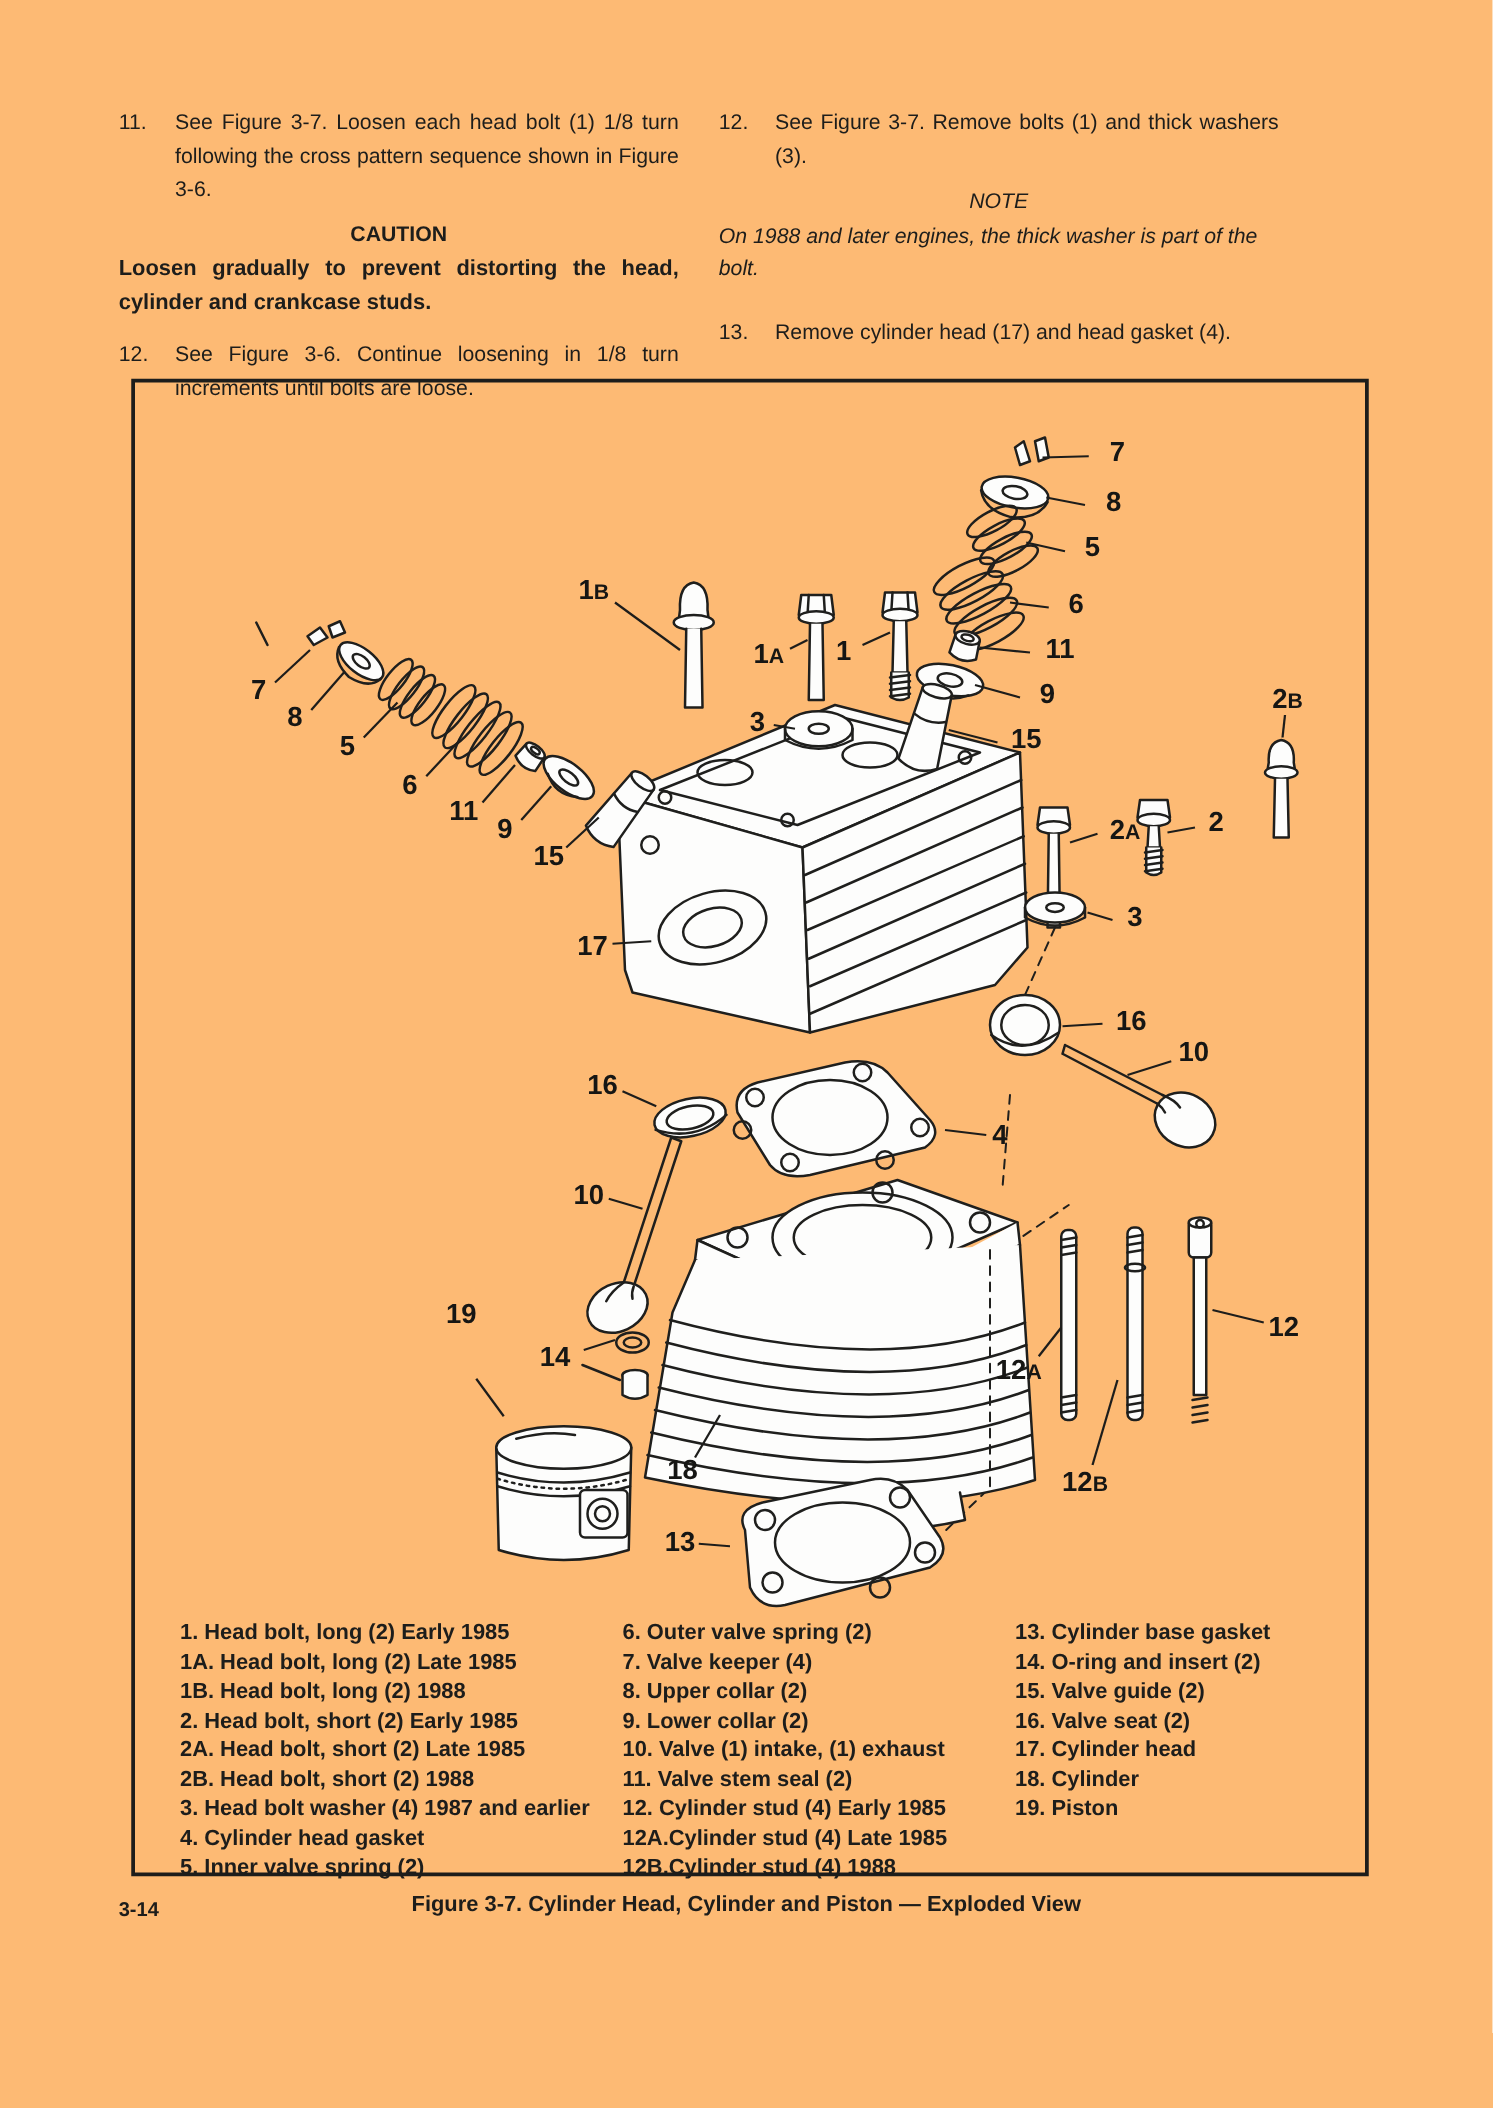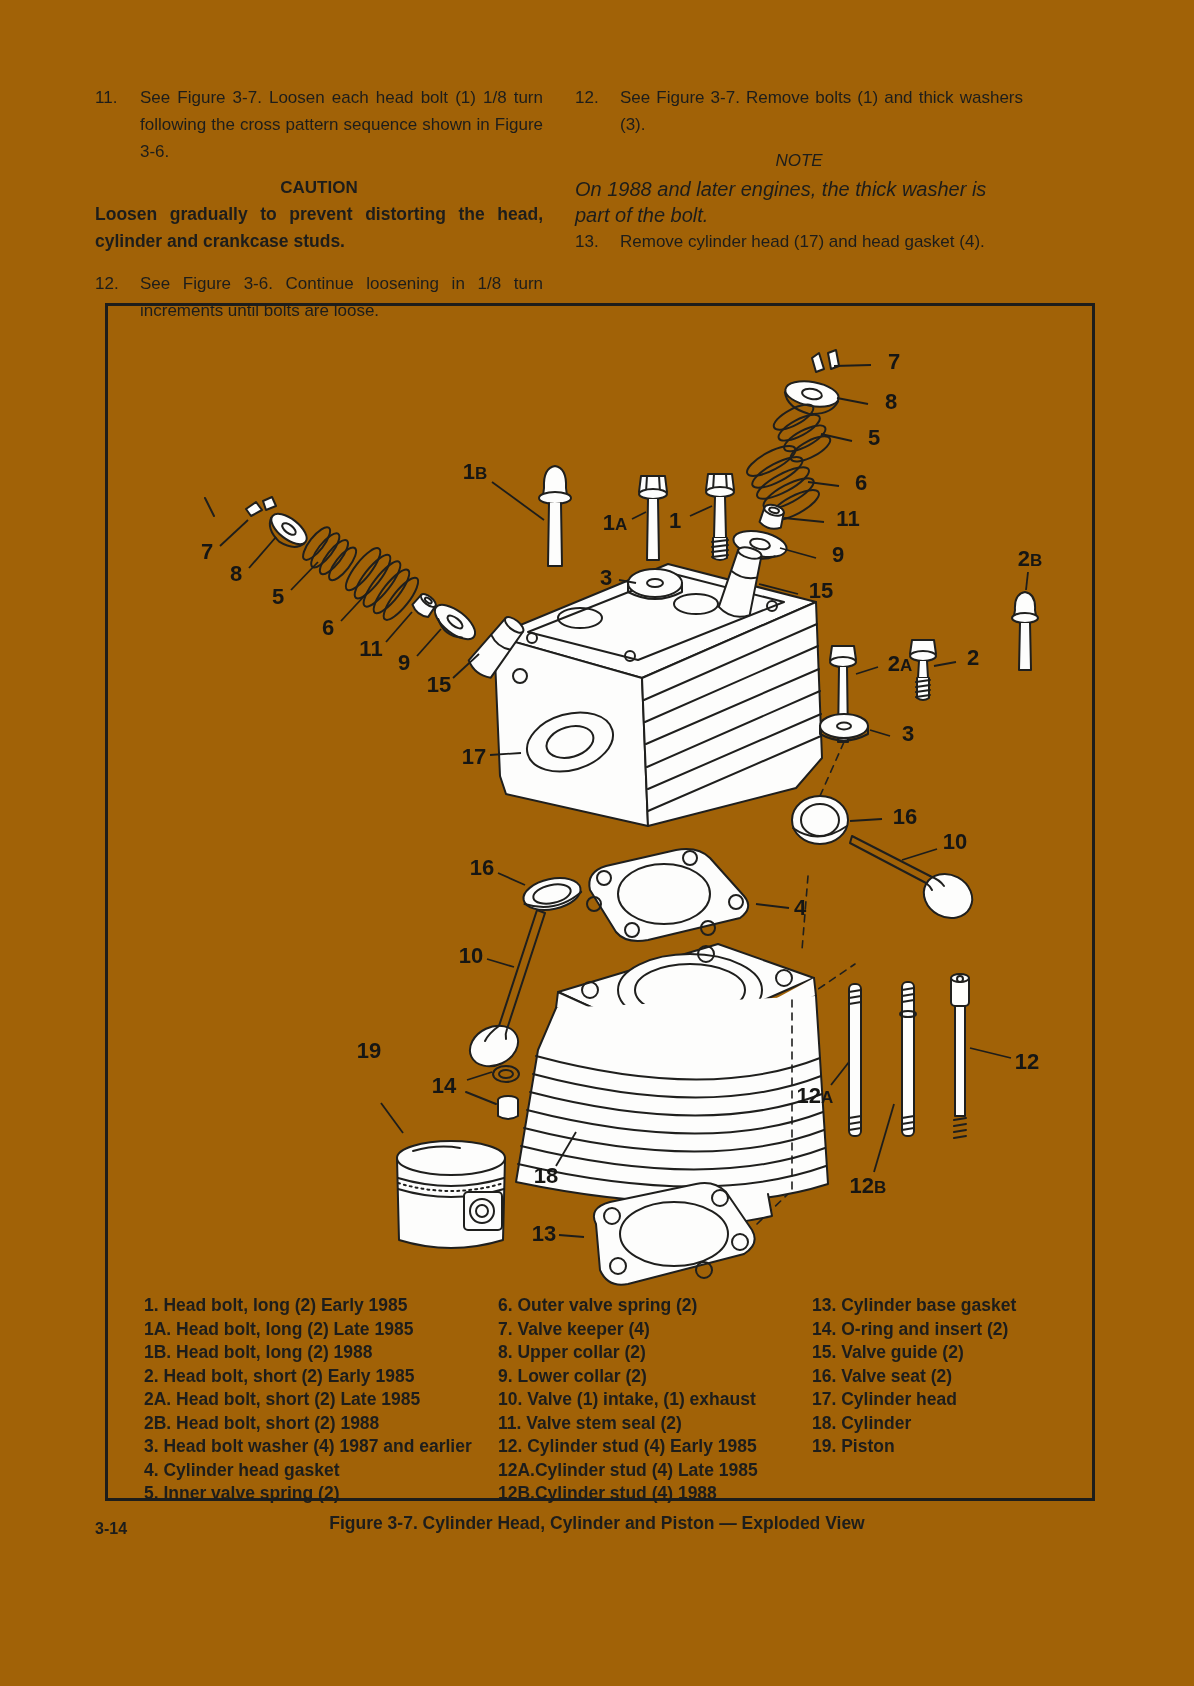--- a/index.html
+++ b/index.html
@@ -1,27 +1,27 @@
 <!DOCTYPE html>
 <html><head>
 <meta charset="utf-8">
 <style>
   html,body{margin:0;padding:0;background:#fdfdfc;}
-  .page{position:relative;width:1194px;height:1686px;background:#a16207;
+  .page{position:relative;width:1194px;height:1686px;background:#fdba74;
         font-family:"Liberation Sans",sans-serif;color:#1d1d1b;overflow:hidden;}
   
   .cols{position:absolute;top:84px;left:95px;width:1004px;display:flex;gap:32px;}
   .col{width:448px;}
   .step{display:flex;margin-bottom:13px;}
   .step .num{width:33px;flex:none;font-size:17px;line-height:27px;}
   .step .stx{flex:1;font-size:17px;line-height:27px;text-align:justify;margin-left:12px;}
   .caution_head{text-align:center;font-weight:700;font-size:17px;margin:2px 0 3px;}
   .caution_body{font-weight:700;font-size:17.5px;line-height:27px;text-align:justify;margin:0 0 15px;}
   .note_head{text-align:center;font-style:italic;font-size:17px;margin:6px 0 5px;}
-  .note_body{font-style:italic;font-size:20px;line-height:26px;margin:0 0 0;}
+  .note_body{font-style:italic;font-size:17px;line-height:26px;margin:0 0 24px;}
   
   .figbox{position:absolute;left:105px;top:303px;width:984px;height:1192px;
           border:3px solid #1d1d1b;box-sizing:content-box;}
   .art,.overlay{position:absolute;left:0;top:0;width:984px;height:1192px;}
   .overlay line{stroke:#1d1d1b;stroke-width:1.8;}
   .co{position:absolute;transform:translate(-50%,-50%);font-weight:700;font-size:22px;
       white-space:nowrap;color:#161614;}
   .co .suf{font-size:17px;}
   
   .legend{position:absolute;left:0;top:988px;width:808px;height:200px;}

